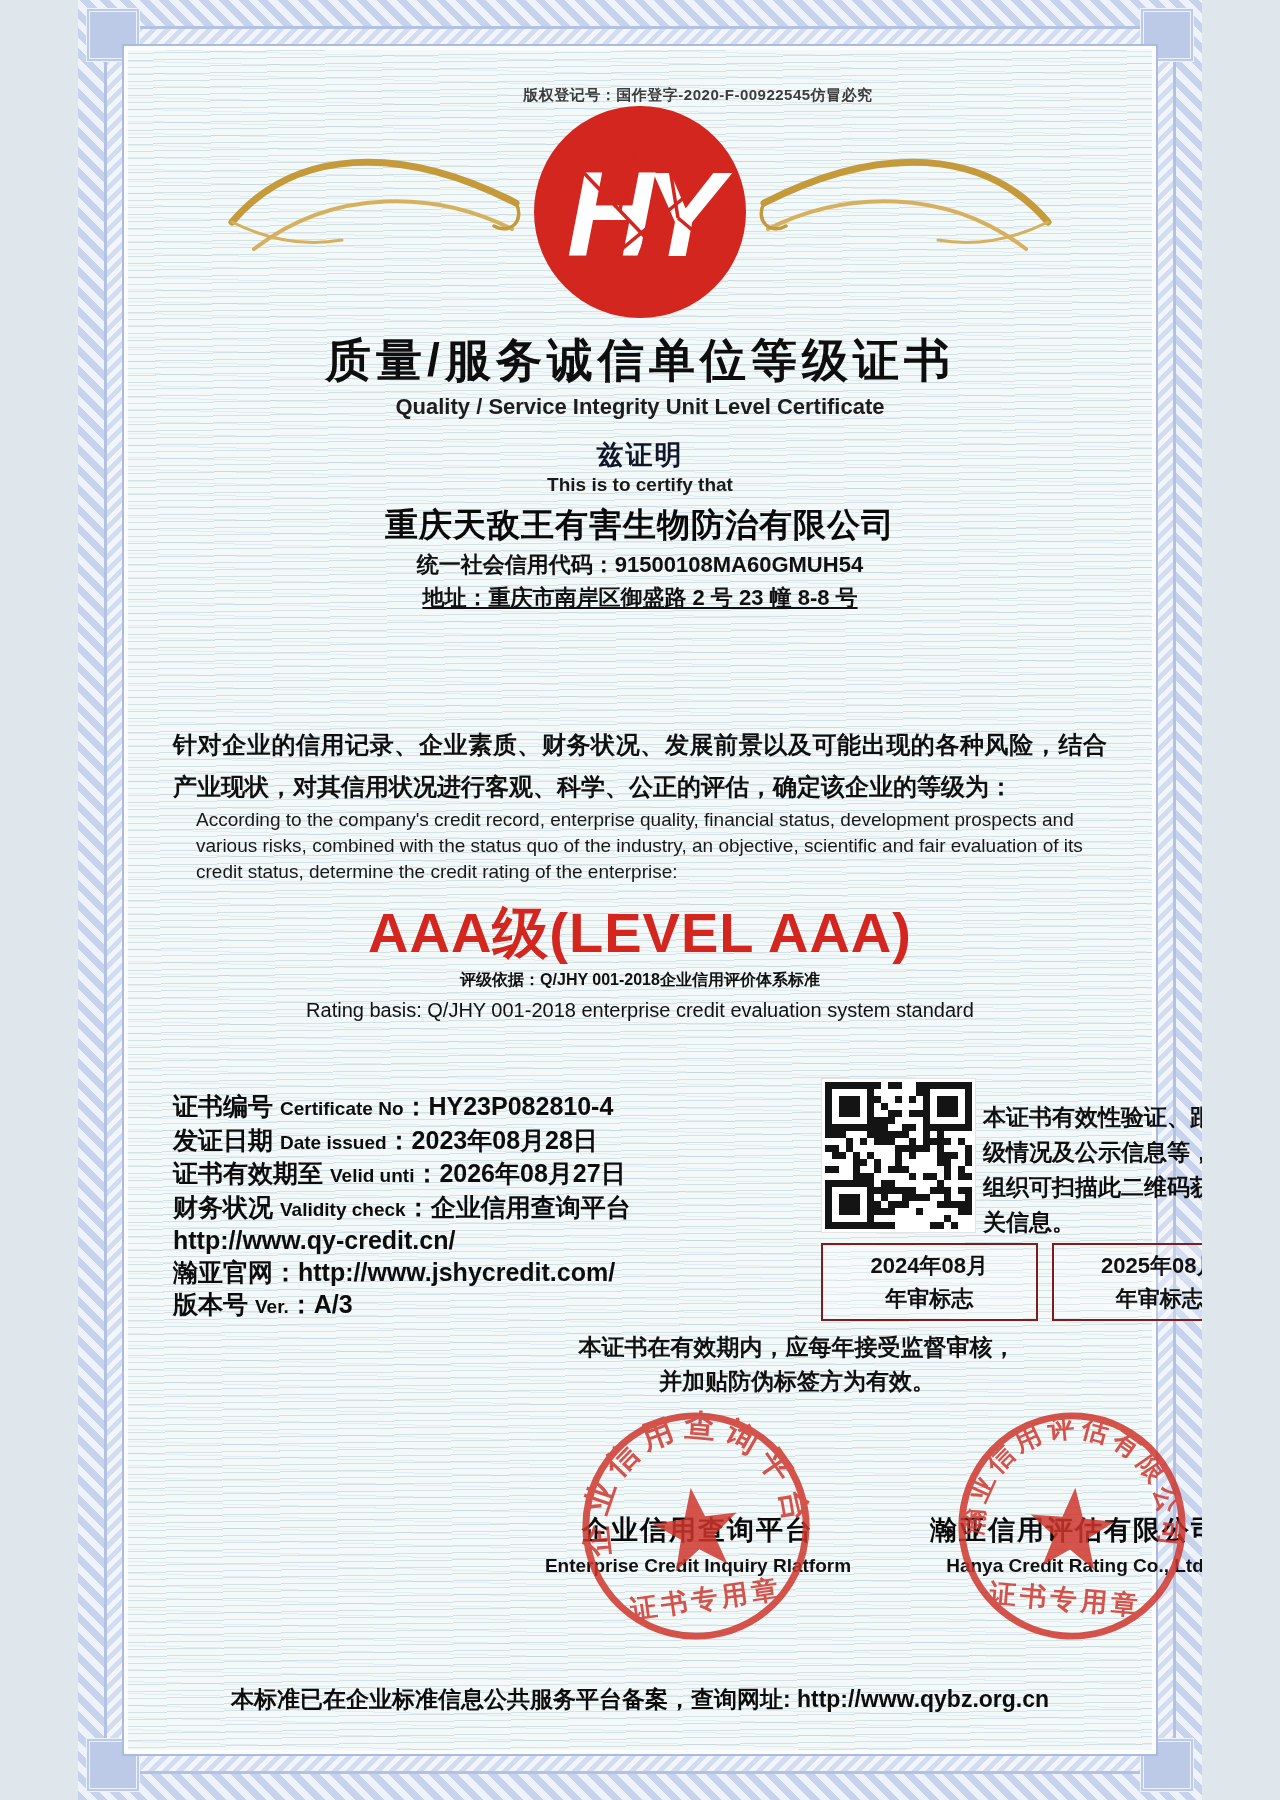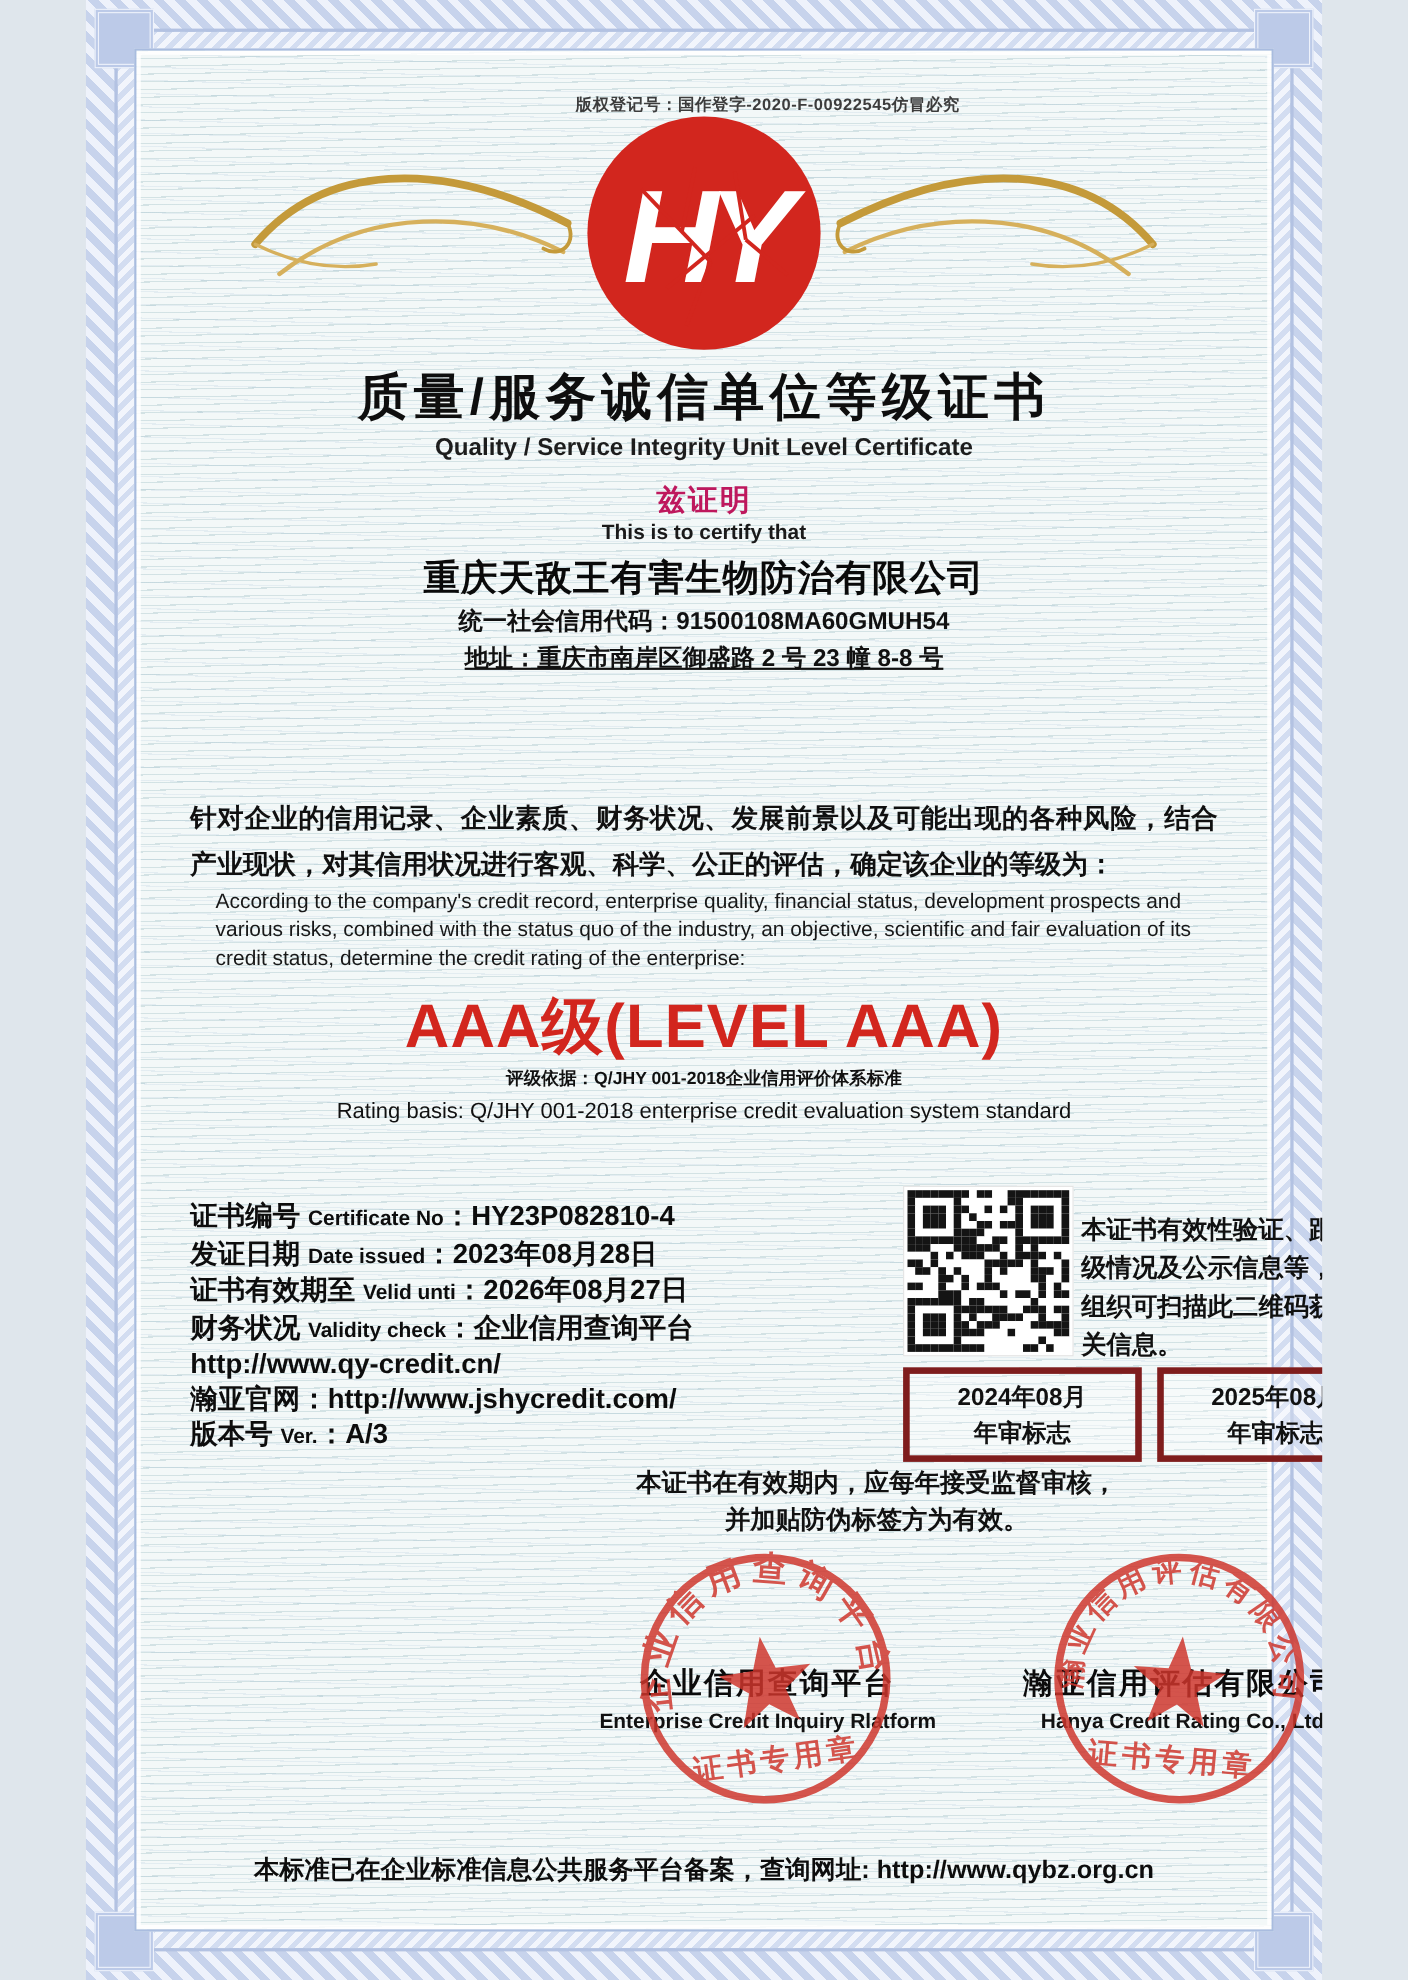--- a/index.html
+++ b/index.html
@@ -19,21 +19,21 @@
          background-image:
            repeating-linear-gradient(179deg, rgba(96,148,158,.22) 0 1px, transparent 1px 7px),
            repeating-linear-gradient(1.5deg, rgba(120,160,195,.13) 0 1px, transparent 1px 12px);}
   .abs{position:absolute;}
   .ctr{left:0;right:0;text-align:center;}
 
   .copyright{top:86px;font-size:15px;font-weight:600;color:#3c3c3c;padding-left:116px;letter-spacing:.5px;}
   .logo-row{top:100px;left:0;right:0;display:flex;justify-content:center;align-items:center;gap:4px;}
   .title{top:330px;font-size:46px;font-weight:bold;letter-spacing:5px;color:#0e0e0e;}
   .subtitle{top:394px;font-size:22px;font-weight:600;color:#1d1d1d;}
-  .certify-zh{top:437px;font-size:27px;font-weight:600;color:#be185d;letter-spacing:2px;}
+  .certify-zh{top:437px;font-size:27px;font-weight:600;color:#0f172a;letter-spacing:2px;}
   .certify-en{top:474px;font-size:19px;font-weight:600;color:#1a1a1a;}
   .company{top:503px;font-size:33px;font-weight:bold;color:#0a0a0a;letter-spacing:1px;}
   .credit{top:550px;font-size:22px;font-weight:600;}
   .addr{top:583px;font-size:22px;font-weight:600;text-decoration:underline;}
   .para-zh{top:724px;left:95px;right:95px;font-size:24px;line-height:42px;font-weight:600;
            text-align:justify;color:#101010;}
   .para-en{top:807px;left:95px;right:95px;font-size:19px;line-height:26px;color:#181818;margin-left:23px;}
   .aaa{top:896px;font-size:56px;font-weight:bold;color:#d2261e;letter-spacing:1px;}
   .basis-zh{top:970px;font-size:16px;font-weight:600;}
   .basis-en{top:999px;font-size:20px;}
@@ -41,21 +41,21 @@
   .details{top:1091px;left:95px;width:610px;}
   .drow{font-size:25px;line-height:31.6px;white-space:nowrap;color:#0d0d0d;font-weight:600;}
   .drow .en{font-size:19px;font-weight:600;}
 
   .qr-wrap{top:1078px;left:743px;background:#fff;padding:3px;border:1px solid #e3e3e3;}
   .qr{display:grid;grid-template-columns:repeat(21,7px);grid-auto-rows:7px;background:#fff;}
   .qc{background:#fff}.qc.d{background:#141414}
   .qr-note{top:1080px;left:905px;width:286px;font-size:23px;line-height:35px;font-weight:600;color:#101010;margin-top:20px;}
 
   .year-boxes{top:1243px;left:743px;width:447px;display:flex;gap:14px;}
-  .ybox{flex:1;border:6px solid #7f1d1d;text-align:center;font-size:22px;line-height:33px;
+  .ybox{flex:1;border:2px solid #7f1d1d;text-align:center;font-size:22px;line-height:33px;
         padding:4px 0;font-weight:600;background:rgba(255,255,255,.25);}
   .superv{top:1330px;right:95px;width:620px;text-align:center;font-size:23px;line-height:34px;font-weight:600;}
 
   .issuer{z-index:1;text-align:center;}
   .issuer-l{top:1512px;left:420px;width:400px;}
   .issuer-r{top:1512px;left:780px;width:434px;}
   .issuer .zh{font-size:27px;font-weight:bold;color:#0b0b0b;letter-spacing:2px;}
   .issuer .en{font-size:19px;font-weight:600;color:#111;margin-top:7px;}
   .seal{position:absolute;width:236px;height:236px;z-index:2;opacity:.84;}
   .seal-l{top:1408px;left:500px;transform:rotate(-8deg);}

